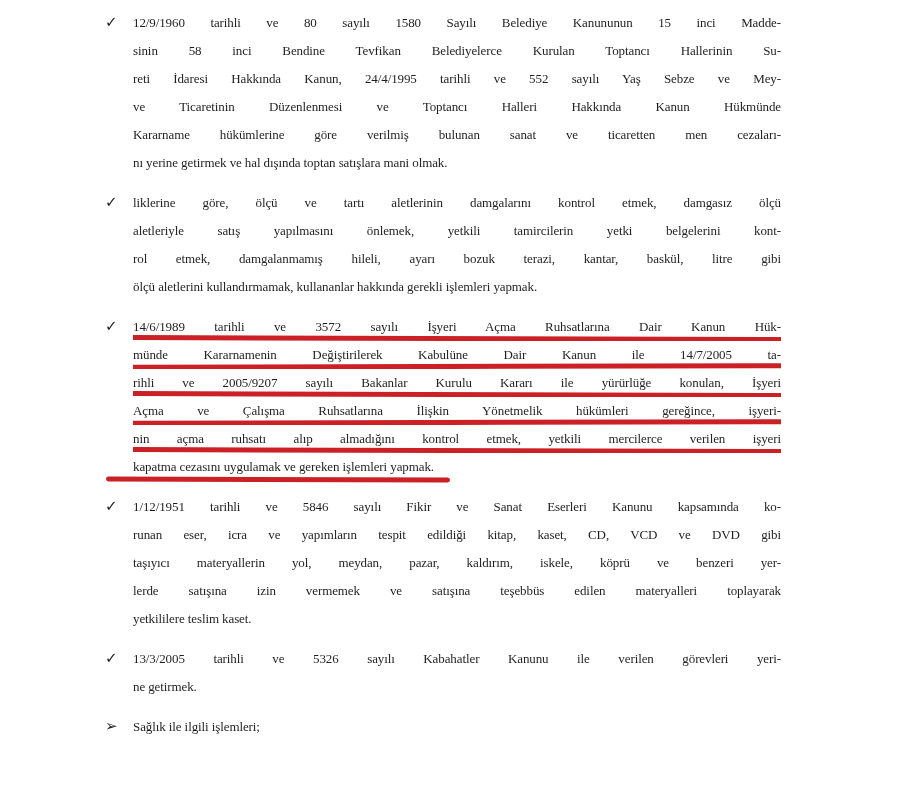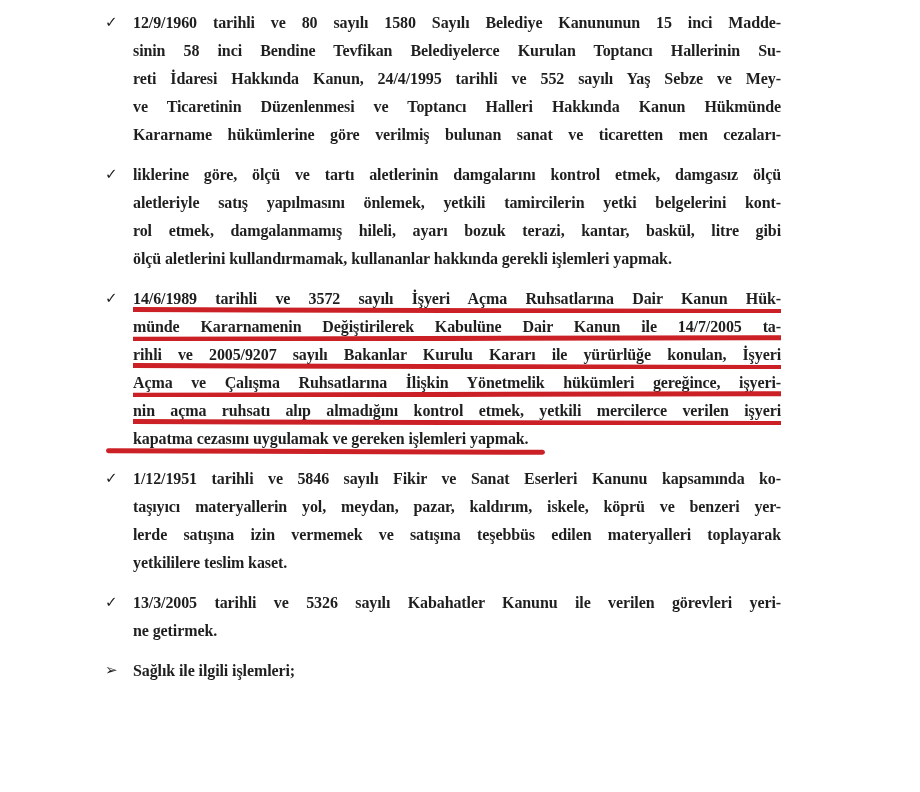--- a/index.html
+++ b/index.html
@@ -28,26 +28,25 @@
     font-family: "DejaVu Sans", sans-serif;
     font-size: 15px;
     line-height: 26px;
     color: var(--ink);
   }
   .lines { width: 648px; }
   .tl {
     position: relative;
     height: 28px;
     line-height: 28px;
-    font-size: 16px;
+    font-size: 13px;
     letter-spacing: -0.1px;
     overflow: visible;
     white-space: nowrap;
     text-align: left;
-    font-weight: bold;
   }
   .tl.j {
     white-space: normal;
     text-align: justify;
     text-align-last: justify;
     overflow: hidden;
   }
   
   .tl.u::after {
     content: "";
@@ -85,20 +84,21 @@
 <div>
 
   <div class="doc-item">
     <span class="marker">✓</span>
     <div class="lines">
       <div class="tl j">12/9/1960 tarihli ve 80 sayılı 1580 Sayılı Belediye Kanununun 15 inci Madde-</div>
       <div class="tl j">sinin 58 inci Bendine Tevfikan Belediyelerce Kurulan Toptancı Hallerinin Su-</div>
       <div class="tl j">reti İdaresi Hakkında Kanun, 24/4/1995 tarihli ve 552 sayılı Yaş Sebze ve Mey-</div>
       <div class="tl j">ve Ticaretinin Düzenlenmesi ve Toptancı Halleri Hakkında Kanun Hükmünde</div>
       <div class="tl j">Kararname hükümlerine göre verilmiş bulunan sanat ve ticaretten men cezaları-</div>
+      <div class="tl">nı yerine getirmek ve hal dışında toptan satışlara mani olmak.</div>
     </div>
   </div>
 
   <div class="doc-item">
     <span class="marker">✓</span>
     <div class="lines">
       <div class="tl j">liklerine göre, ölçü ve tartı aletlerinin damgalarını kontrol etmek, damgasız ölçü</div>
       <div class="tl j">aletleriyle satış yapılmasını önlemek, yetkili tamircilerin yetki belgelerini kont-</div>
       <div class="tl j">rol etmek, damgalanmamış hileli, ayarı bozuk terazi, kantar, baskül, litre gibi</div>
       <div class="tl">ölçü aletlerini kullandırmamak, kullananlar hakkında gerekli işlemleri yapmak.</div>
@@ -114,20 +114,21 @@
       <div class="tl j u">Açma ve Çalışma Ruhsatlarına İlişkin Yönetmelik hükümleri gereğince, işyeri-</div>
       <div class="tl j u">nin açma ruhsatı alıp almadığını kontrol etmek, yetkili mercilerce verilen işyeri</div>
       <div class="tl"><span class="u-end">kapatma cezasını uygulamak ve gereken işlemleri yapmak.</span></div>
     </div>
   </div>
 
   <div class="doc-item">
     <span class="marker">✓</span>
     <div class="lines">
       <div class="tl j">1/12/1951 tarihli ve 5846 sayılı Fikir ve Sanat Eserleri Kanunu kapsamında ko-</div>
+      <div class="tl j">runan eser, icra ve yapımların tespit edildiği kitap, kaset, CD, VCD ve DVD gibi</div>
       <div class="tl j">taşıyıcı materyallerin yol, meydan, pazar, kaldırım, iskele, köprü ve benzeri yer-</div>
       <div class="tl j">lerde satışına izin vermemek ve satışına teşebbüs edilen materyalleri toplayarak</div>
       <div class="tl">yetkililere teslim kaset.</div>
     </div>
   </div>
 
   <div class="doc-item">
     <span class="marker">✓</span>
     <div class="lines">
       <div class="tl j">13/3/2005 tarihli ve 5326 sayılı Kabahatler Kanunu ile verilen görevleri yeri-</div>

